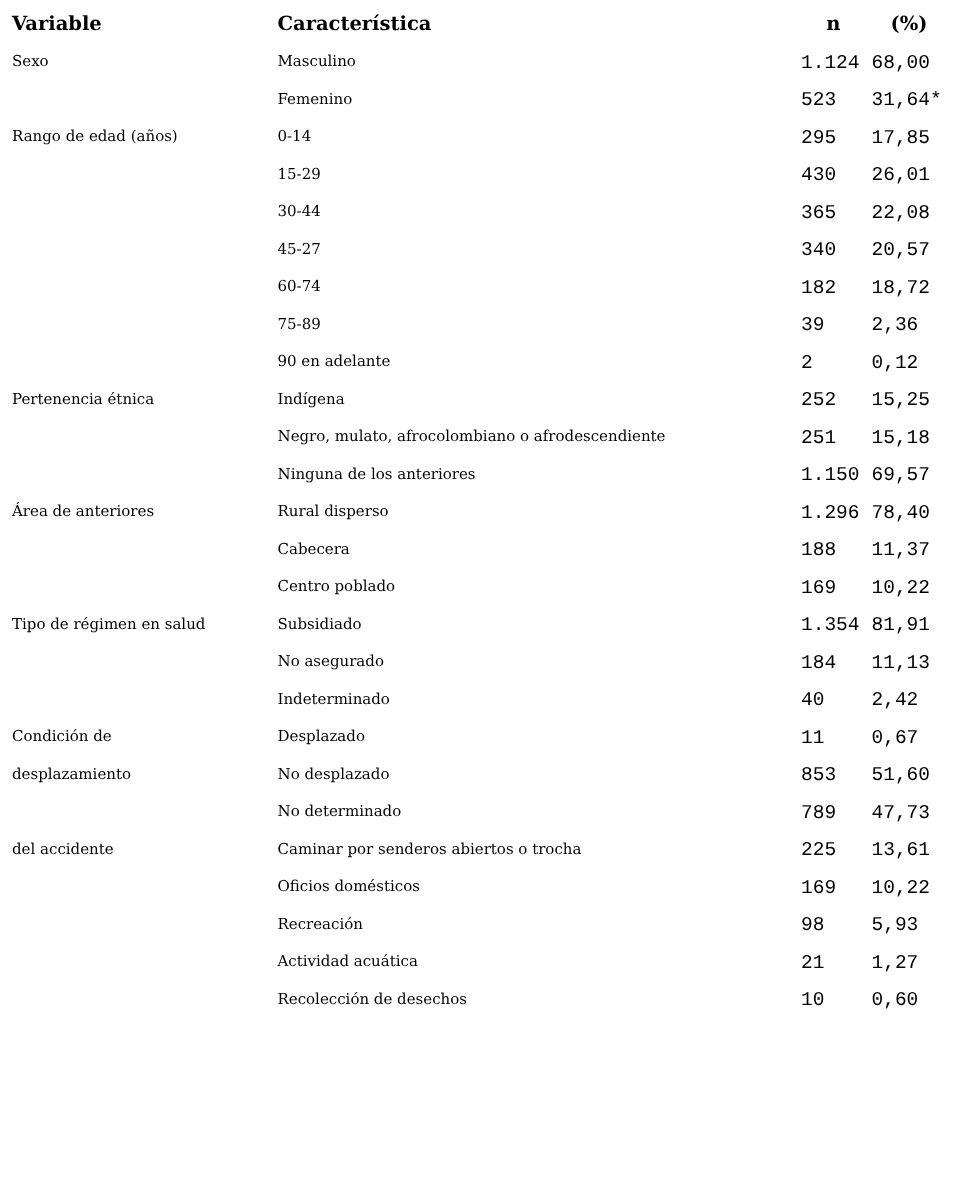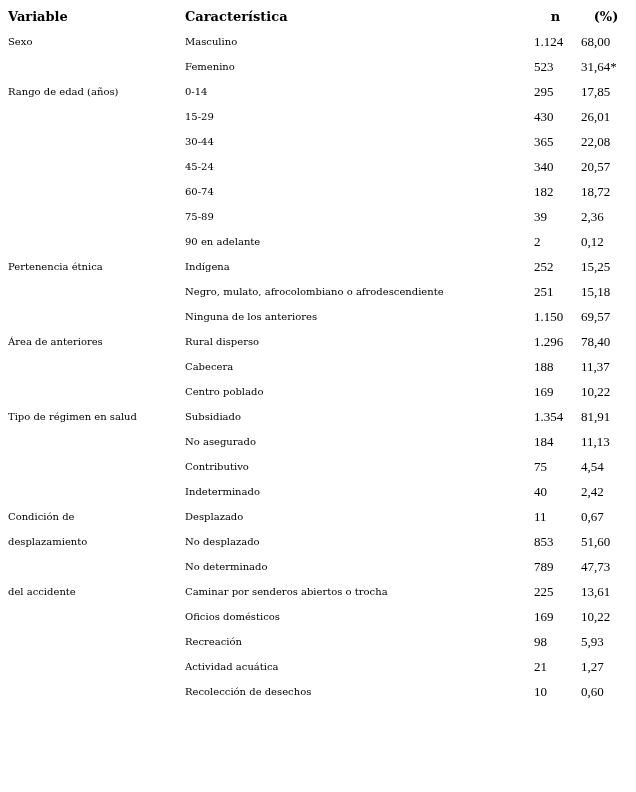--- a/index.html
+++ b/index.html
@@ -18,21 +18,21 @@
       height: 25px;
       vertical-align: middle;
       text-align: left;
       white-space: nowrap;
     }
     th { font-weight: bold; font-size: 13px; margin-top: 44px; }
     th.col-var { width: 173px; }
     th.col-car { width: 345px; }
     th.col-n { width: 43px; text-align: center; }
     th.col-pct { width: 50px; text-align: center; }
-    td.num { font-family: Liberation Serif, serif; font-size: 13px; }
+    td.num { font-family: Liberation Mono, monospace; font-size: 13px; }
     td.var { font-size: 10px; }
   </style>
 </head>
 <body>
 
 <table>
   <thead>
     <tr>
       <th class="col-var">Variable</th>
       <th class="col-car">Característica</th>
@@ -66,21 +66,21 @@
         <td class="num">26,01</td>
       </tr>
       <tr>
         <td class="var"></td>
         <td class="var">30-44</td>
         <td class="num">365</td>
         <td class="num">22,08</td>
       </tr>
       <tr>
         <td class="var"></td>
-        <td class="var">45-24</td>
+        <td class="var">45-27</td>
         <td class="num">340</td>
         <td class="num">20,57</td>
       </tr>
       <tr>
         <td class="var"></td>
         <td class="var">60-74</td>
         <td class="num">182</td>
         <td class="num">18,72</td>
       </tr>
       <tr>
@@ -138,26 +138,20 @@
         <td class="num">81,91</td>
       </tr>
       <tr>
         <td class="var"></td>
         <td class="var">No asegurado</td>
         <td class="num">184</td>
         <td class="num">11,13</td>
       </tr>
       <tr>
         <td class="var"></td>
-        <td class="var">Contributivo</td>
-        <td class="num">75</td>
-        <td class="num">4,54</td>
-      </tr>
-      <tr>
-        <td class="var"></td>
         <td class="var">Indeterminado</td>
         <td class="num">40</td>
         <td class="num">2,42</td>
       </tr>
       <tr>
         <td class="var">Condición de</td>
         <td class="var">Desplazado</td>
         <td class="num">11</td>
         <td class="num">0,67</td>
       </tr>

